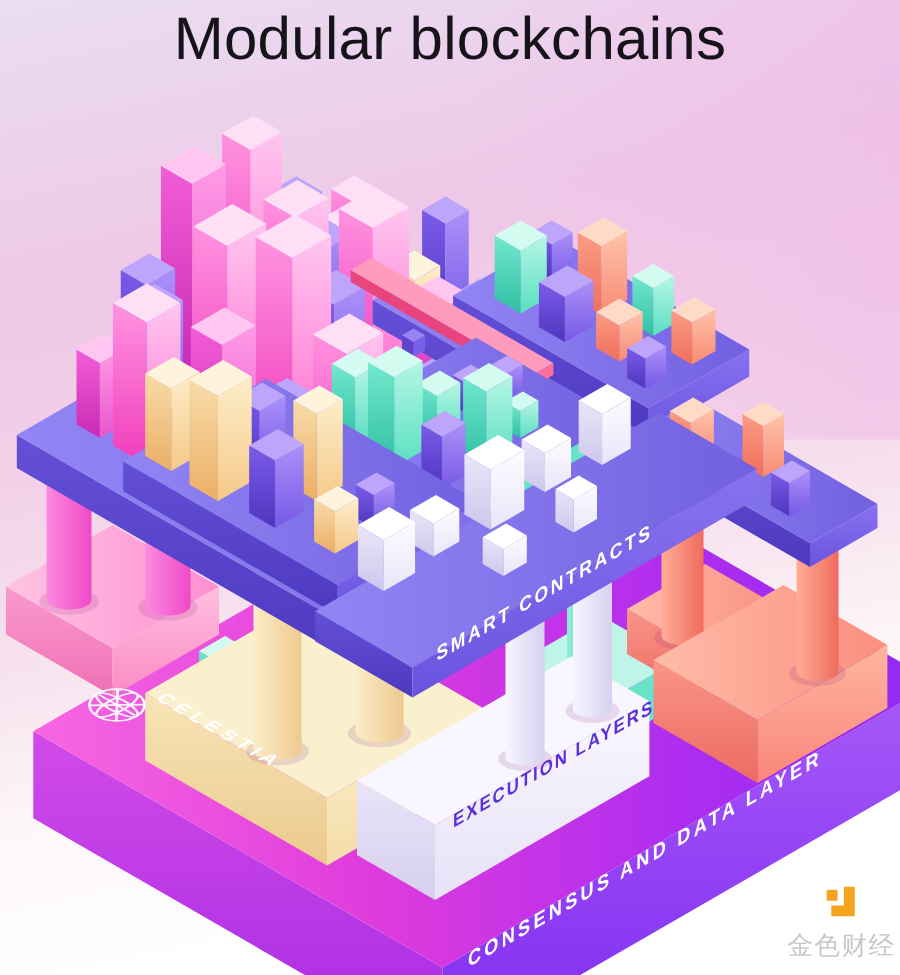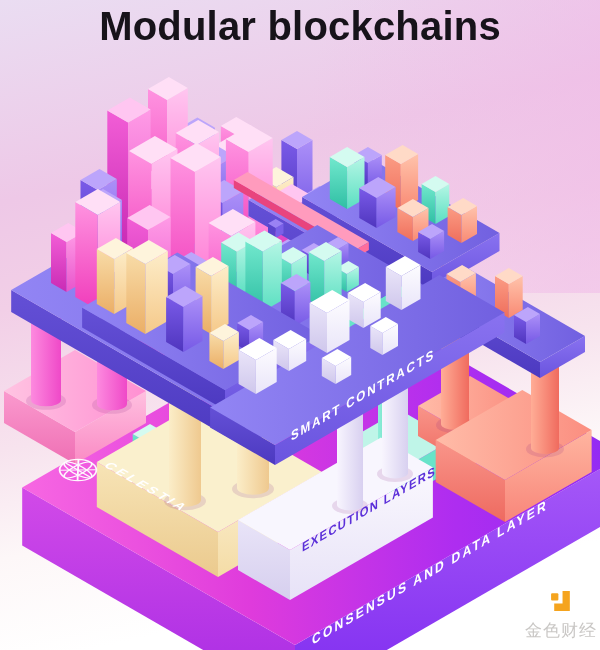--- a/index.html
+++ b/index.html
@@ -8,21 +8,21 @@
     font-family:"Liberation Sans",sans-serif;
     background:linear-gradient(168deg,#EADDF2 0%,#EEC8E7 26%,#F2CFE7 40%,#F7E3EE 58%,#FDF7F8 72%,#FFFFFF 86%);
   }
   .stage{position:relative;width:600px;height:650px;}
   .stage::before{
     content:"";position:absolute;left:0;top:0;right:0;height:45%;z-index:0;
     background:linear-gradient(100deg,rgba(238,196,231,0) 50%,rgba(240,186,232,0.55) 96%);
   }
   h1.title{
     position:absolute;top:4px;left:0;right:0;z-index:2;margin:0;
-    text-align:center;font-size:40px;font-weight:700;letter-spacing:.2px;color:#17131A;
+    text-align:center;font-size:40px;font-weight:400;letter-spacing:.2px;color:#17131A;
   }
   #scene{position:absolute;left:0;top:0;z-index:1;pointer-events:none;}
   #scene text{font-family:"Liberation Sans",sans-serif;}
   .watermark{
     position:absolute;right:3px;bottom:8px;z-index:3;
     display:flex;align-items:center;gap:5px;flex-direction:column;
   }
   .wm-text{font-size:17px;font-weight:500;color:#C9C7C5;letter-spacing:1px;}
 </style>
 </head>

